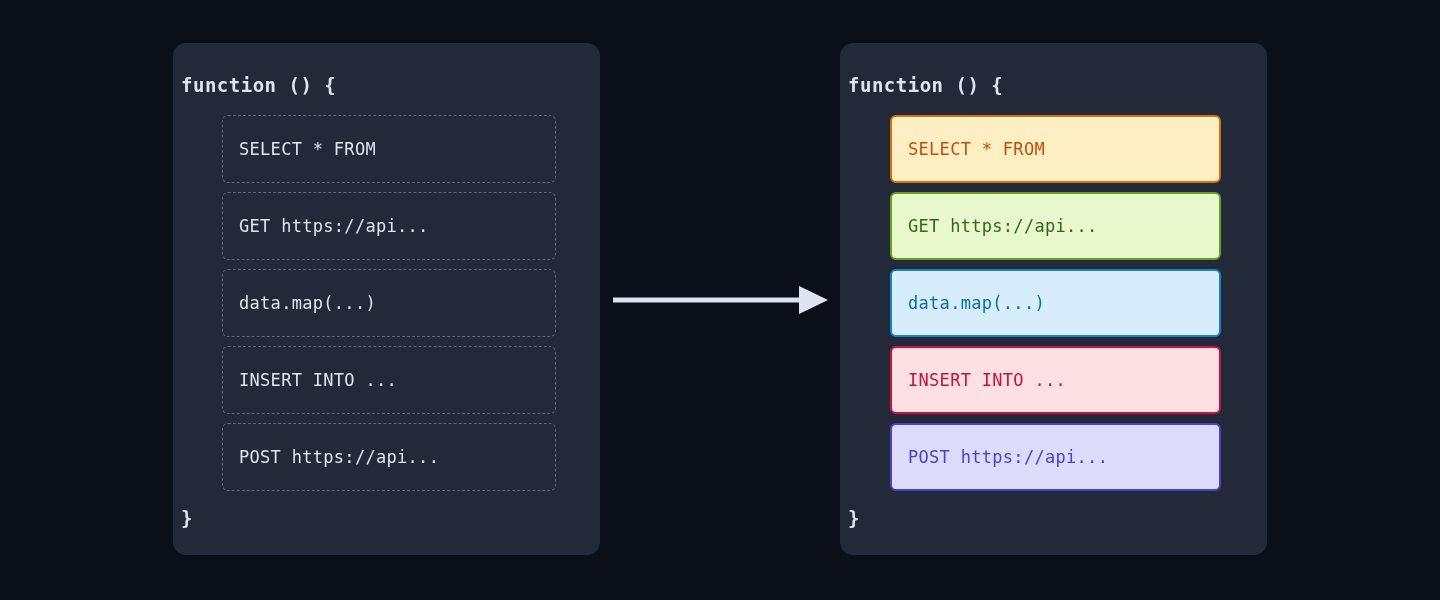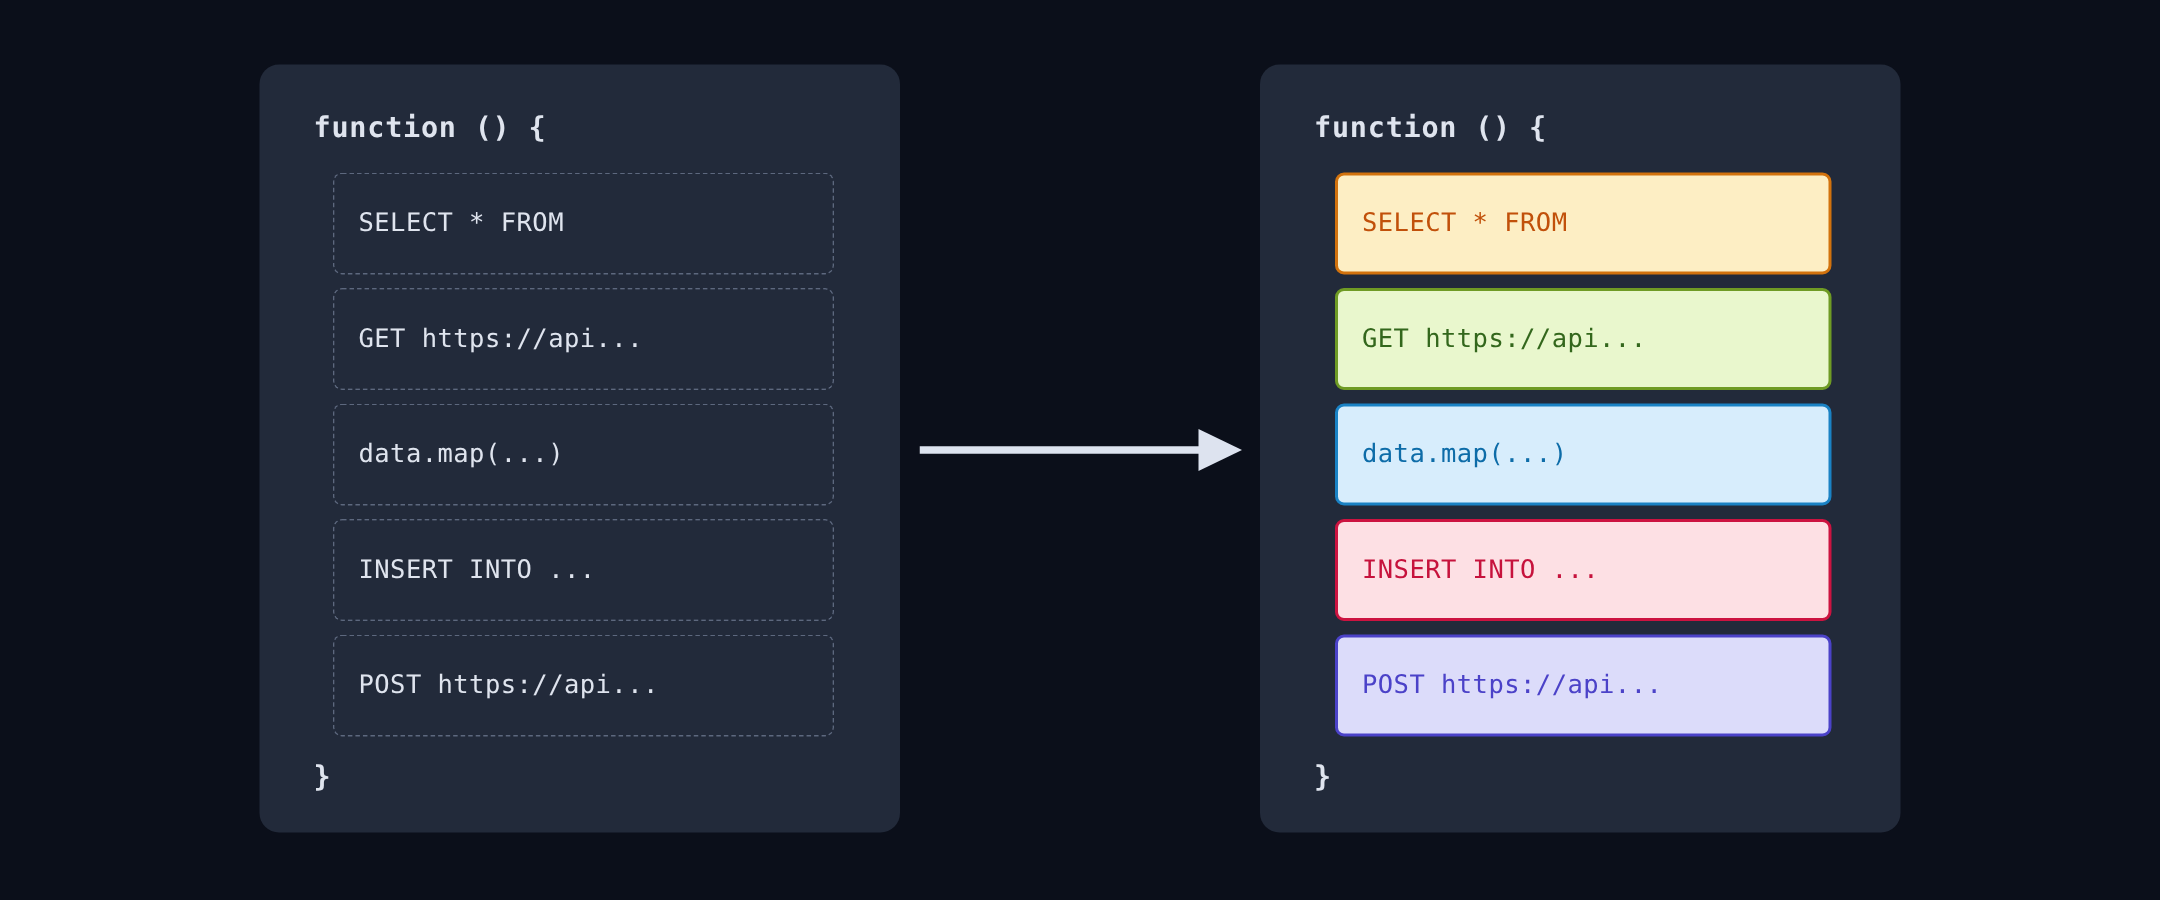--- a/index.html
+++ b/index.html
@@ -36,21 +36,21 @@
   }
   #panel-after {
     left: 840px;
     top: 43px;
     width: 427px;
     height: 512px;
   }
 
   .brace {
     position: absolute;
-    left: 36px;
+    left: 8px;
     color: #dfe4ee;
     font-size: 19px;
     font-weight: bold;
     letter-spacing: 0.5px;
     white-space: pre;
   }
   .brace-open { top: 31px; }
   .brace-close { top: 464px; }
 
   

